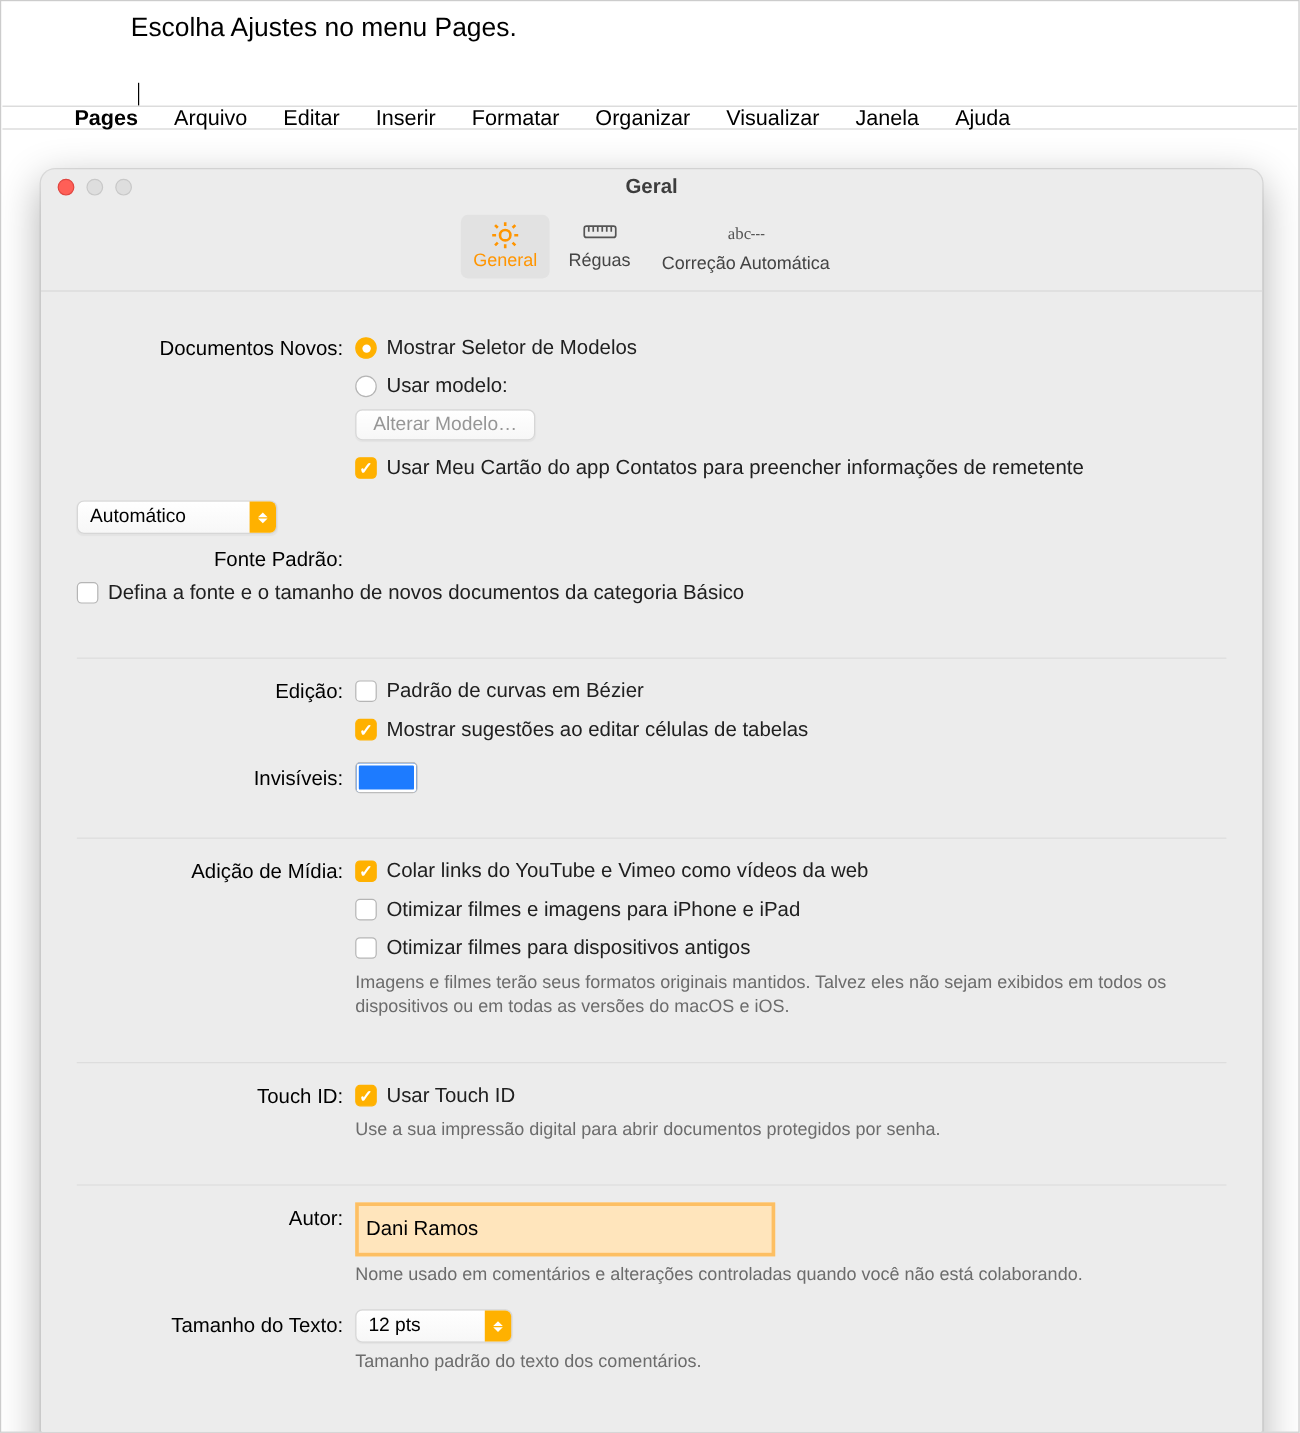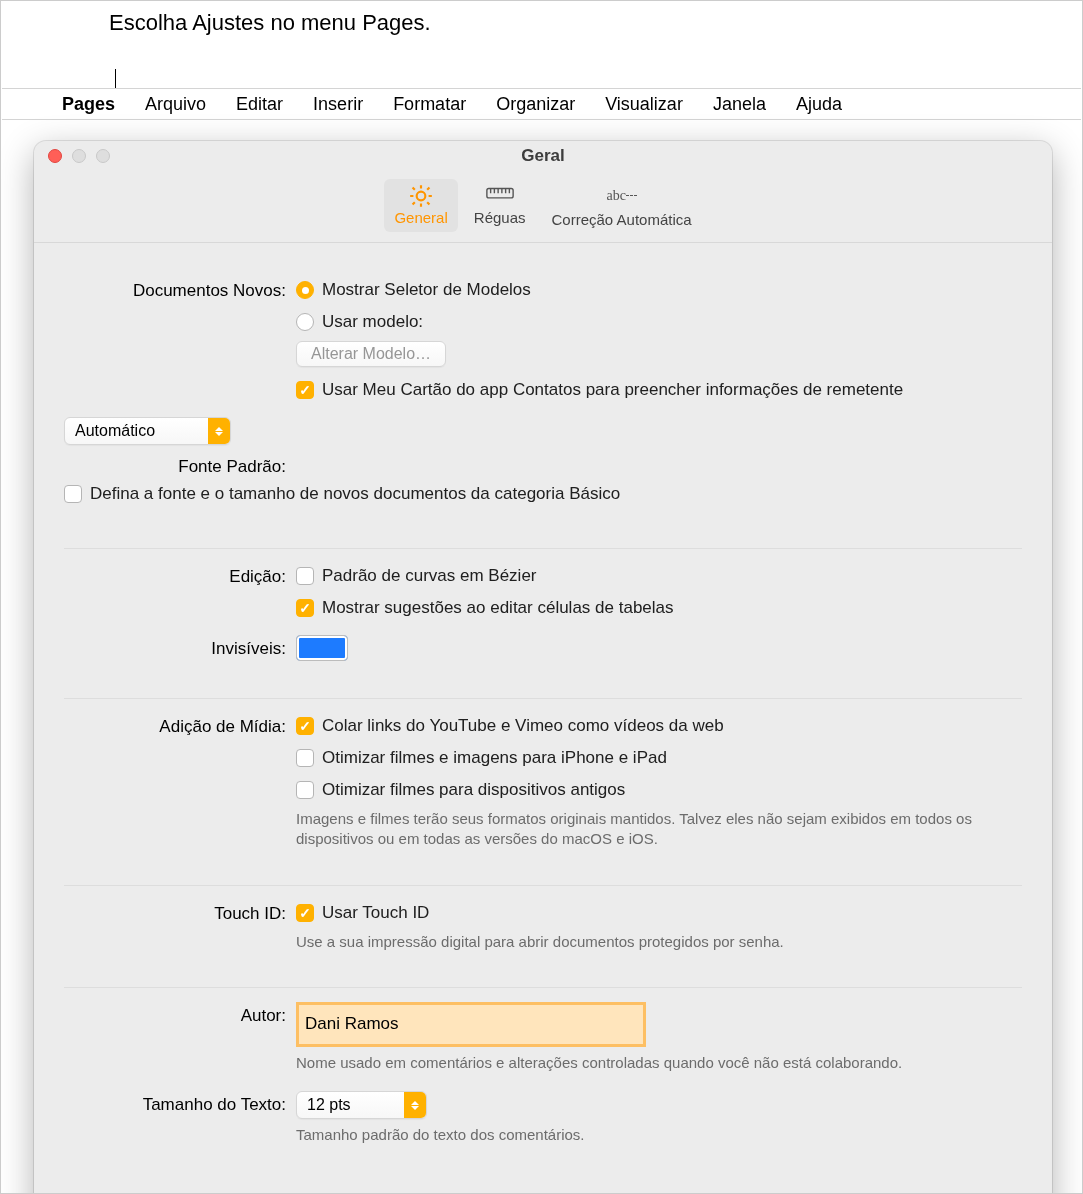--- a/index.html
+++ b/index.html
@@ -27,21 +27,21 @@
     background: #000;
     left: 114px;
     top: 68px;
     height: 32px;
   }
   .menubar {
     position: absolute;
     top: 87px;
     left: 1px;
     right: 1px;
-    height: 32px;
+    height: 20px;
     border-top: 1px solid #d4d4d4;
     border-bottom: 1px solid #d4d4d4;
     background: #fff;
     display: flex;
     align-items: center;
     padding-left: 30px;
     gap: 30px;
     font-size: 18px;
     color: #000;
   }

